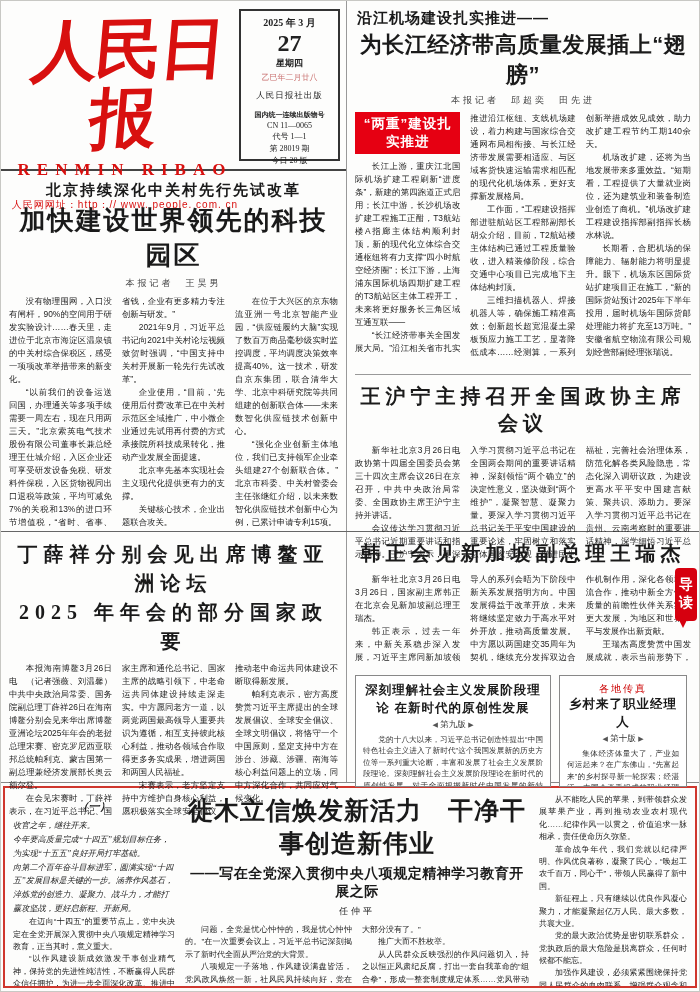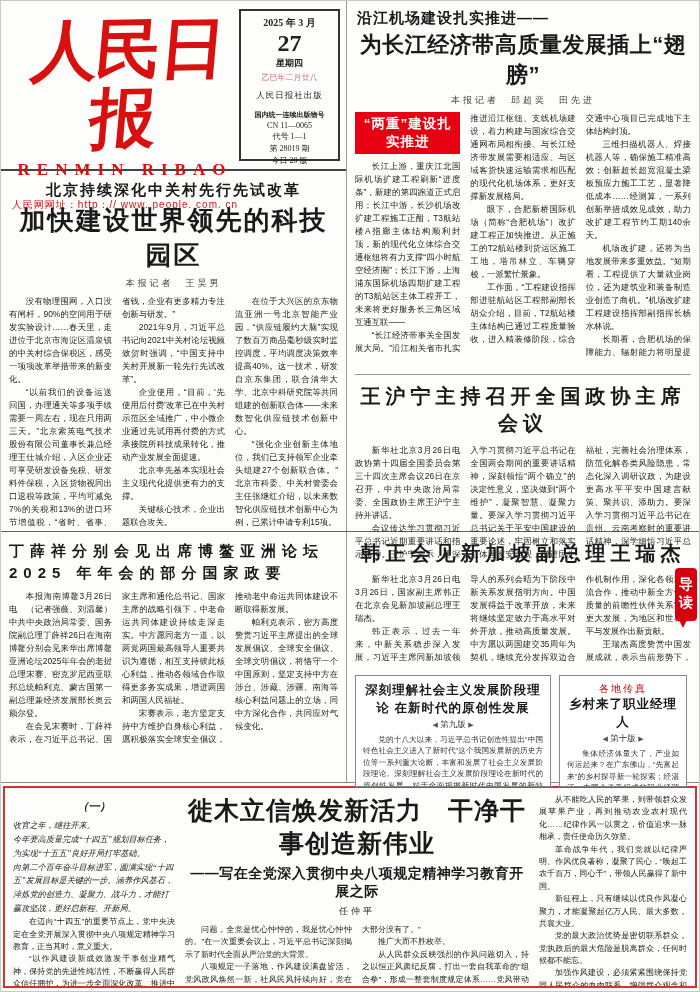--- a/index.html
+++ b/index.html
@@ -57,21 +57,21 @@
   }
   
   .whn { border-top:1px solid #999; margin-top:6px; padding-top:8px; }
   .whn-head { text-align:center; font-size:20px; font-weight:bold; letter-spacing:5px; font-family:"Liberation Serif",serif; }
   .whn-body { height:122px; margin-top:7px; }
 
   
   .mid-band { display:flex; height:252px; border-top:1px solid #666; border-bottom:1px solid #888; }
   .mid-left { width:347px; border-right:1px solid #999; padding:8px 8px 0 8px; }
   .mid-right { width:353px; padding:8px 8px 0 8px; position:relative; }
-  .ding-head { text-align:left; font-size:15px; font-weight:bold; letter-spacing:6px; line-height:1.45; font-family:Liberation Sans, sans-serif; }
+  .ding-head { text-align:center; font-size:20px; font-weight:bold; letter-spacing:6px; line-height:1.45; font-family:Liberation Serif, serif; }
   .ding-body { height:168px; margin-top:6px; }
   .han-head { text-align:center; font-size:20px; font-weight:bold; letter-spacing:5px; font-family:"Liberation Serif",serif; }
   .han-body { height:96px; margin-top:6px; }
   .guide-row { display:flex; gap:8px; margin-top:6px; }
   .guide-box { border:1px solid #888; padding:6px 7px; height:112px; overflow:hidden; background:#fff; }
   .guide-box.b1 { width:196px; }
   .guide-box.b2 { width:128px; }
   .guide-title { text-align:center; font-size:12.5px; font-weight:bold; letter-spacing:1px; line-height:1.4; }
   .guide-tag { text-align:center; color:#c00; font-size:10px; font-family:"Liberation Serif",serif; letter-spacing:2px; }
   .guide-page { text-align:center; font-size:8.5px; color:#333; margin:2px 0 3px; }
@@ -155,21 +155,20 @@
 
       <div>
         <div class="airport-kicker">沿江机场建设扎实推进——</div>
         <div class="airport-head">为长江经济带高质量发展插上“翅膀”</div>
         <div class="byline">本报记者　邱超奕　田先进</div>
         <div class="body cols-3 airport-body">
           <div class="badge">“两重”建设扎实推进</div>
           <div>
               <p>长江上游，重庆江北国际机场扩建工程刷新“进度条”，新建的第四跑道正式启用；长江中游，长沙机场改扩建工程施工正酣，T3航站楼A指廊主体结构顺利封顶，新的现代化立体综合交通枢纽将有力支撑“四小时航空经济圈”；长江下游，上海浦东国际机场四期扩建工程的T3航站区主体工程开工，未来将更好服务长三角区域互通互联——</p>
               <p>“长江经济带事关全国发展大局。”沿江相关省市扎实推进沿江枢纽、支线机场建设，着力构建与国家综合交通网布局相衔接、与长江经济带发展需要相适应、与区域客货快速运输需求相匹配的现代化机场体系，更好支撑新发展格局。</p>
-              <p>眼下，合肥新桥国际机场（简称“合肥机场”）改扩建工程正加快推进。从正施工的T2航站楼到货运区施工工地，塔吊林立、车辆穿梭，一派繁忙景象。</p>
               <p>工作面，“工程建设指挥部进驻航站区工程部副部长胡众介绍，目前，T2航站楼主体结构已通过工程质量验收，进入精装修阶段，综合交通中心项目已完成地下主体结构封顶。</p>
               <p>三维扫描机器人、焊接机器人等，确保施工精准高效；创新超长超宽混凝土梁板预应力施工工艺，显著降低成本……经测算，一系列创新举措成效见成效，助力改扩建工程节约工期140余天。</p>
               <p>机场改扩建，还将为当地发展带来多重效益。“短期看，工程提供了大量就业岗位，还为建筑业和装备制造业创造了商机。”机场改扩建工程建设指挥部副指挥长杨水林说。</p>
               <p>长期看，合肥机场的保障能力、辐射能力将明显提升。眼下，机场东区国际货站扩建项目正在施工，“新的国际货站预计2025年下半年投用，届时机场年国际货邮处理能力将扩充至13万吨。”安徽省航空物流有限公司规划经营部副经理张瑞说。</p>
             </div>
         </div>
       </div>
 
       <div class="whn">
         <div class="whn-head">王沪宁主持召开全国政协主席会议</div>

